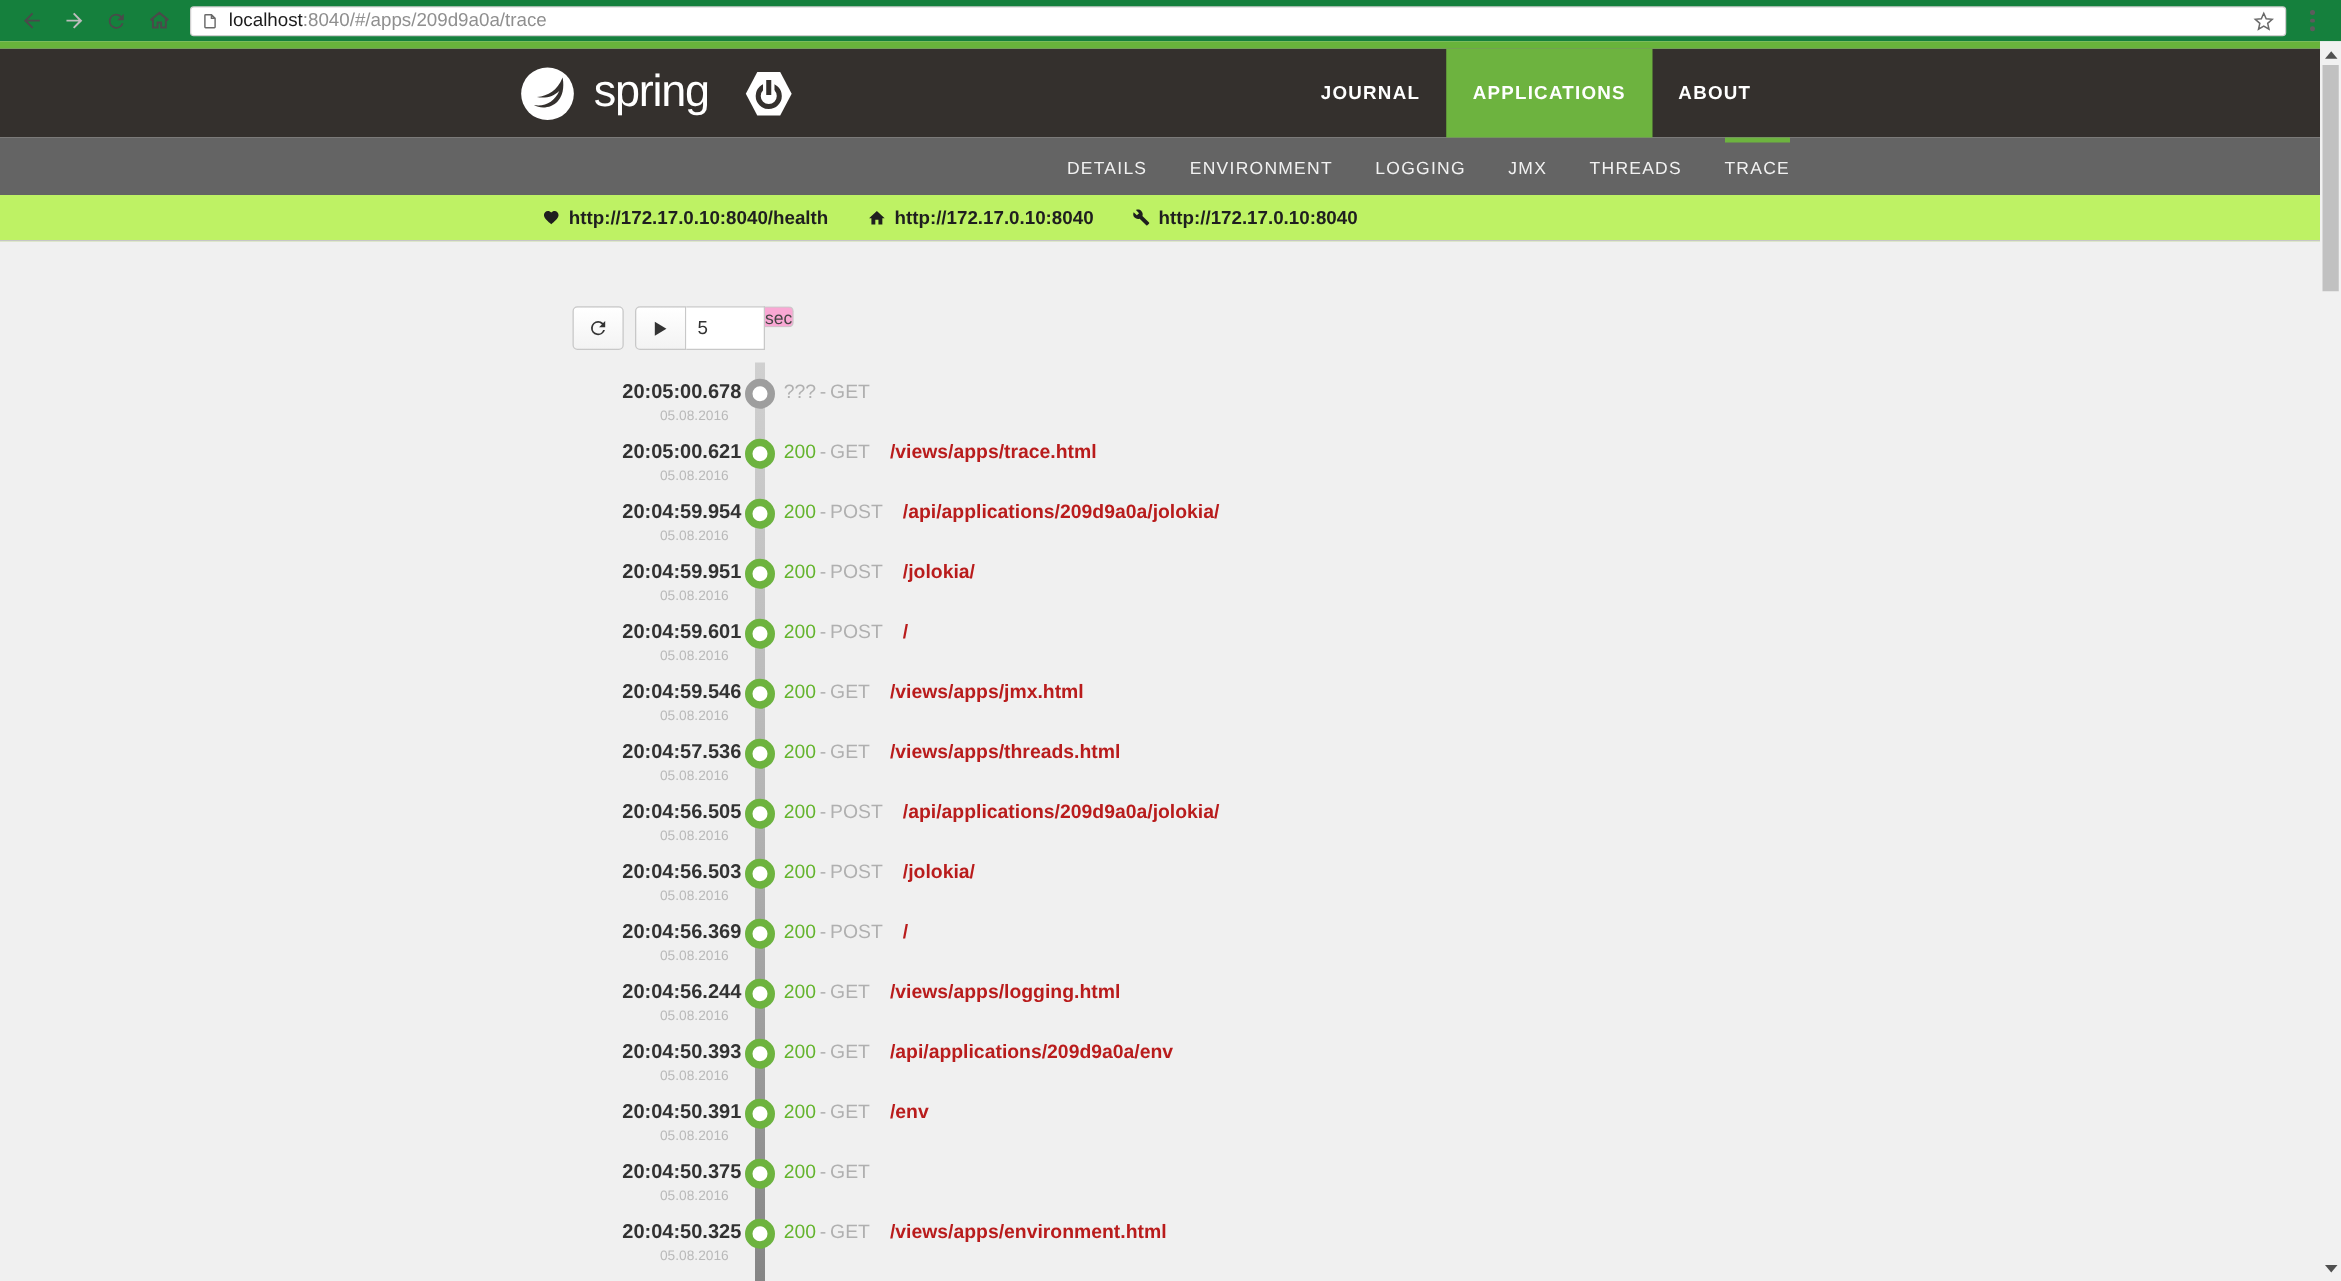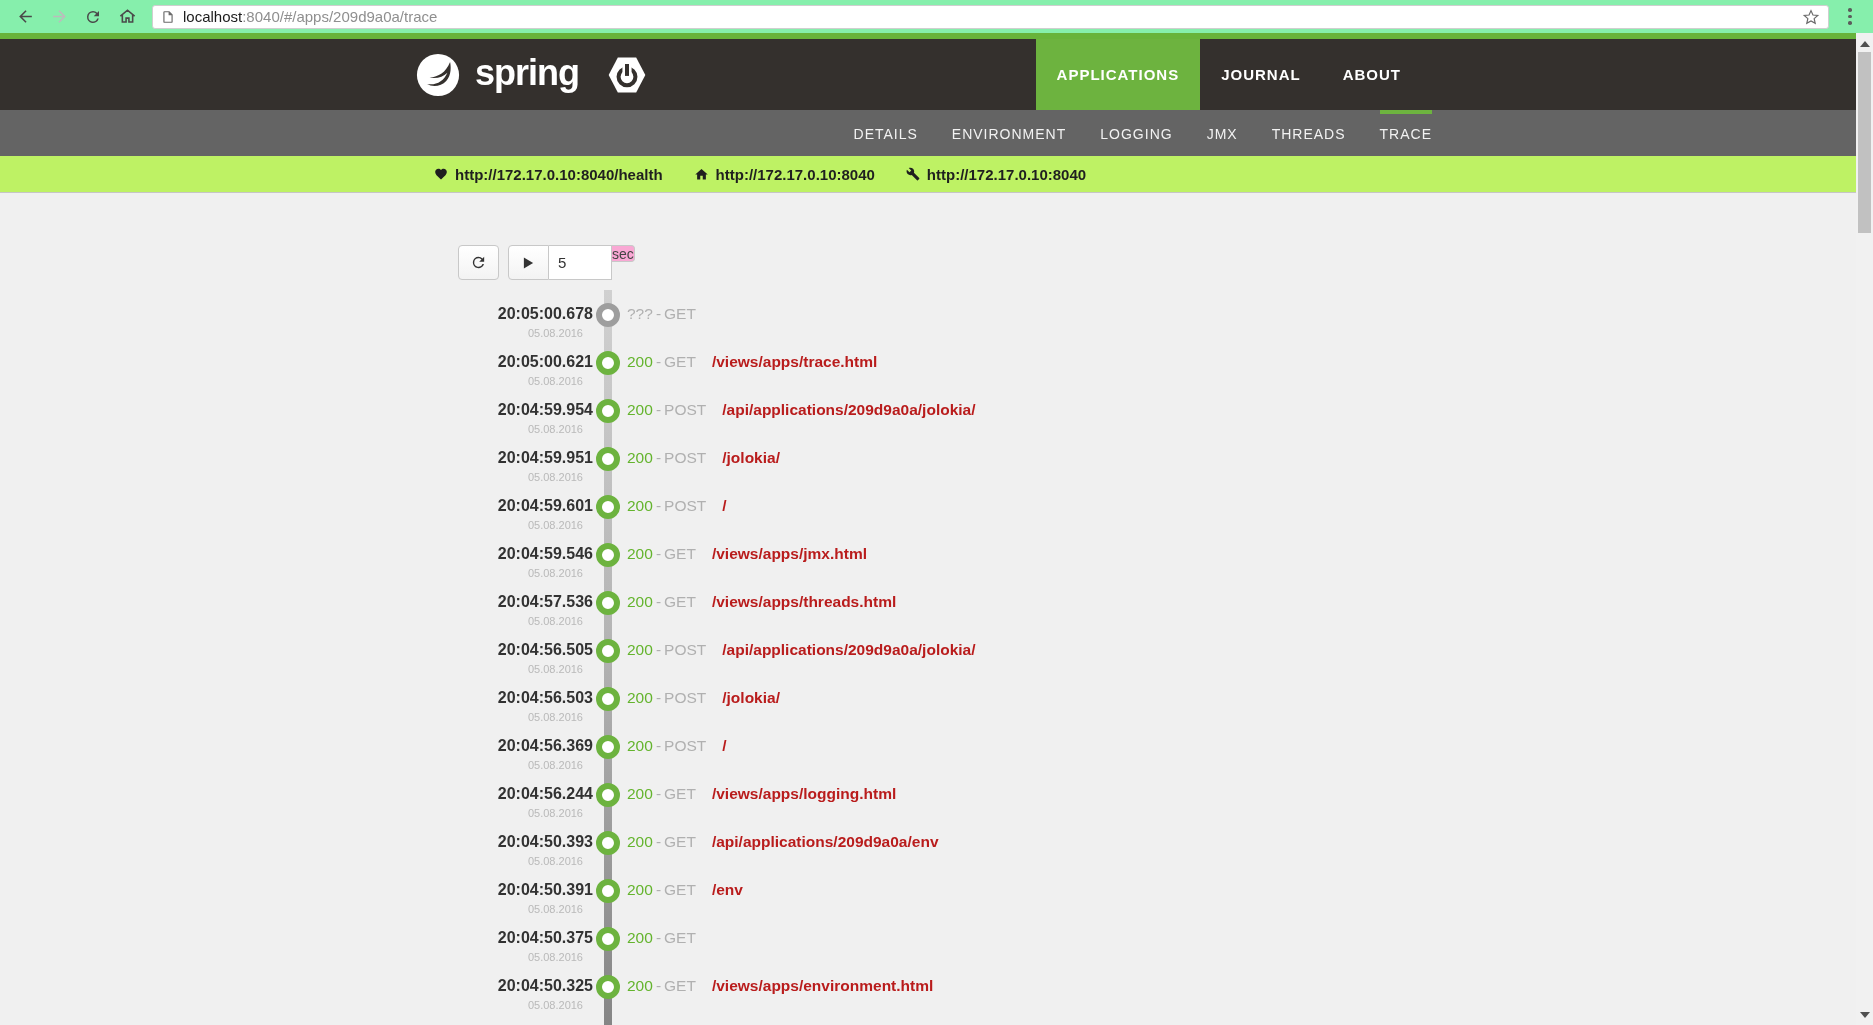--- a/index.html
+++ b/index.html
@@ -1,38 +1,38 @@
 <!DOCTYPE html>
 <html><head>
 <meta charset="utf-8">
 <style>
   * { margin:0; padding:0; box-sizing:border-box; }
   html,body { width:1873px; height:1025px; overflow:hidden; }
   body { font-family:"Liberation Sans", sans-serif; background:#f0f0f0; position:relative; }
 
   
-  .browser-bar { height:33px; width:1873px; background:#86efac; display:flex; align-items:center; padding:0 8px; }
+  .browser-bar { height:33px; width:1873px; background:#15803d; display:flex; align-items:center; padding:0 8px; }
   .b-icon { width:24px; height:24px; display:flex; align-items:center; justify-content:center; margin:0 5px; flex:0 0 auto; }
   .b-icon svg { display:block; }
   .url-bar { flex:1; height:24px; background:#fff; border:1px solid #cfcfcf; border-radius:3px; margin:0 6px 0 8px; display:flex; align-items:center; padding:0 8px; max-width:1722px; }
   .url-text { font-size:15px; white-space:nowrap; overflow:hidden; margin-left:8px; flex:1; }
   .url-host { color:#1b1b1b; }
   .url-rest { color:#8f8f8f; }
   .star { margin-left:auto; }
   .menu-dots { width:18px; display:flex; flex-direction:column; align-items:center; gap:3px; margin:0 6px; }
   .menu-dots i { width:3.5px; height:3.5px; border-radius:50%; background:#5c5c5c; }
 
   
   .page { width:1856px; }
   .green-bar { height:6px; background:#68b33b; }
 
   .app-header { height:71px; background:#34302d; }
   .header-inner { width:1140px; margin:0 auto; height:100%; display:flex; align-items:center; }
   .brand { display:flex; align-items:center; margin-left:57px; gap:14px; }
-  .brand-word { color:#fff; font-size:36px; font-weight:bold; letter-spacing:-1px; line-height:1; margin-top:-4px; }
+  .brand-word { color:#fff; font-size:36px; font-weight:normal; letter-spacing:-1px; line-height:1; margin-top:-4px; }
   .main-nav { margin-left:auto; margin-right:76px; display:flex; height:100%; }
   .nav-item { height:100%; display:flex; align-items:center; padding:0 21px; color:#fff; font-size:15px; font-weight:600; letter-spacing:1px; cursor:pointer; }
   .nav-item.active { background:#6db33f; }
 
   .sub-header { height:46px; background:#646464; }
   .sub-inner { width:1140px; margin:0 auto; height:100%; display:flex; }
   .app-title { align-self:flex-end; padding-bottom:7px; margin-left:59px; color:#f3f0ec; font-size:24px; font-weight:bold; letter-spacing:1px; }
   .app-status { color:#3ab50e; margin-left:8px; font-size:20px; }
   .tabs { margin-left:auto; margin-right:66px; display:flex; height:100%; gap:34px; }
   .tab { border-top:4px solid transparent; padding-top:12px; color:#f2f2f2; font-size:14px; font-weight:400; letter-spacing:1px; cursor:pointer; }
@@ -130,22 +130,22 @@
         </svg>
         <span class="brand-word">spring</span>
         <svg width="44" height="44" viewBox="0 0 24 24" style="margin-left:12px">
           <polygon points="7,2.5 17,2.5 22,12 17,21.5 7,21.5 2,12" fill="#ffffff"></polygon>
           <circle cx="12" cy="13" r="4.6" fill="none" stroke="#34302d" stroke-width="2.2"></circle>
           <line x1="12" y1="5.8" x2="12" y2="12.2" stroke="#ffffff" stroke-width="5"></line>
           <line x1="12" y1="6" x2="12" y2="12.5" stroke="#34302d" stroke-width="2.2"></line>
         </svg>
       </div>
       <nav class="main-nav">
+        <div class="nav-item">JOURNAL</div>
         <div class="nav-item active">APPLICATIONS</div>
-        <div class="nav-item">JOURNAL</div>
         <div class="nav-item">ABOUT</div>
       </nav>
     </div>
   </header>
 
   <div class="sub-header">
     <div class="sub-inner">
       <nav class="tabs">
         <div class="tab">DETAILS</div>
         <div class="tab">ENVIRONMENT</div>

